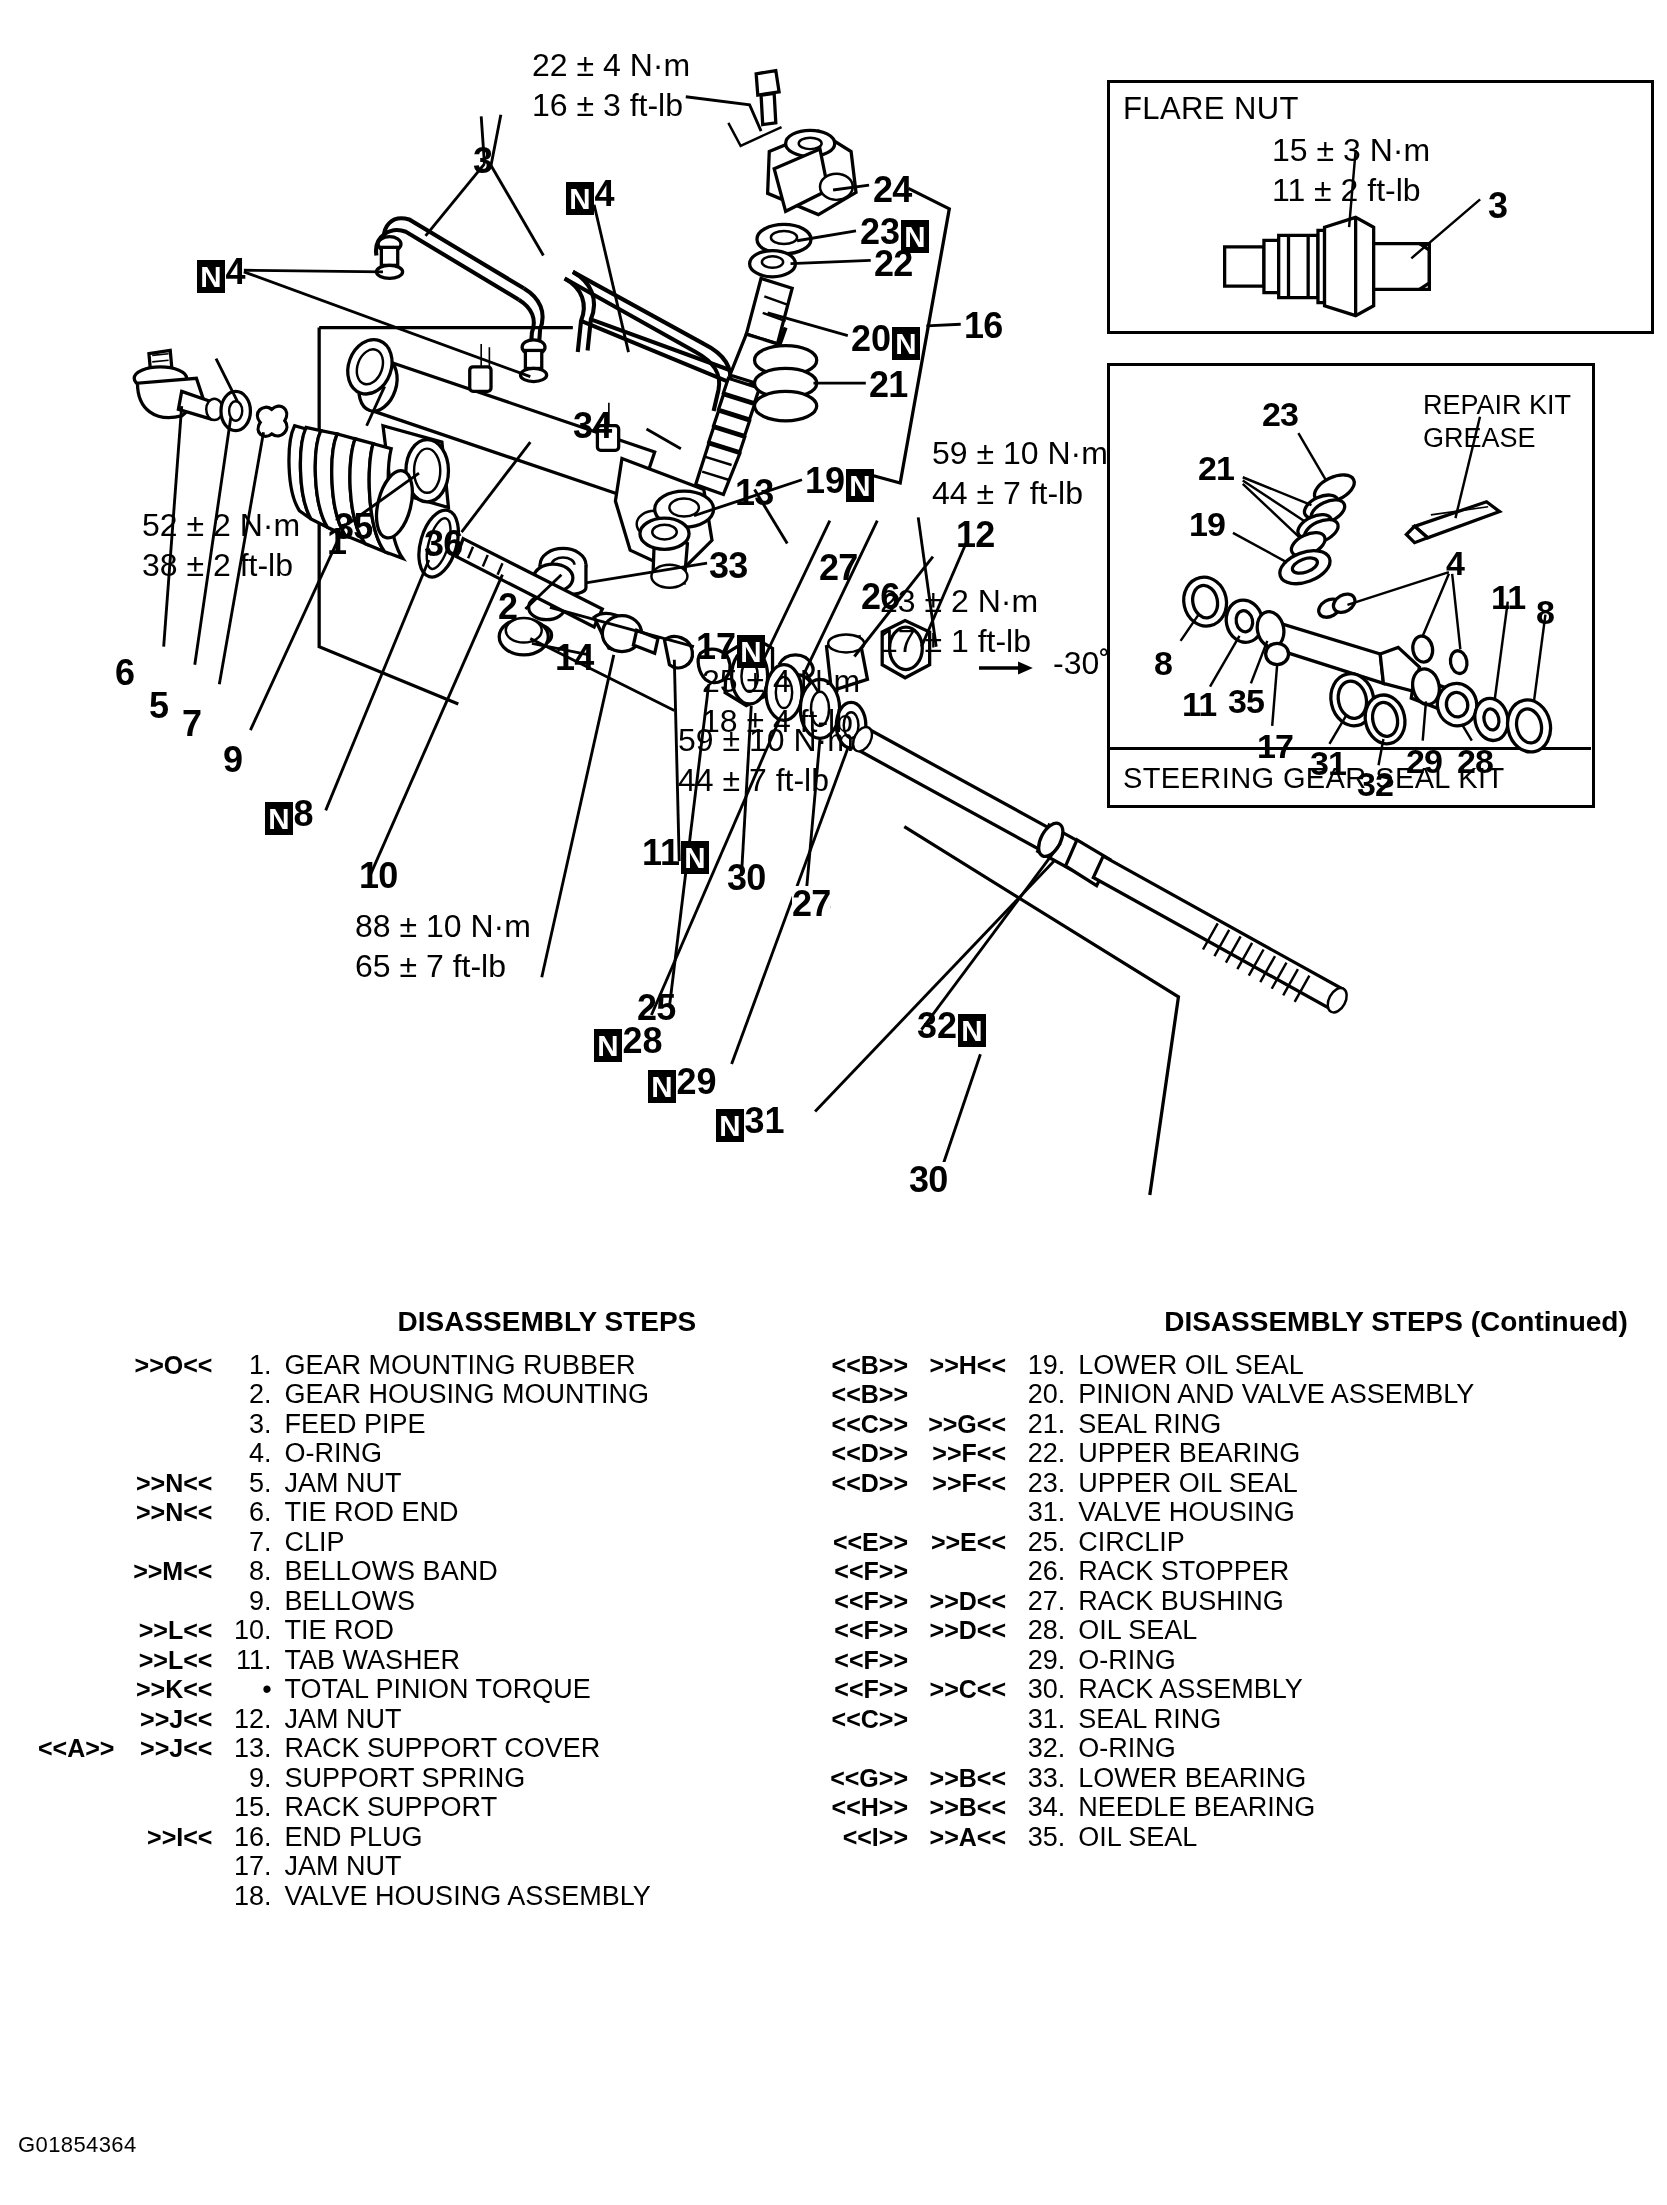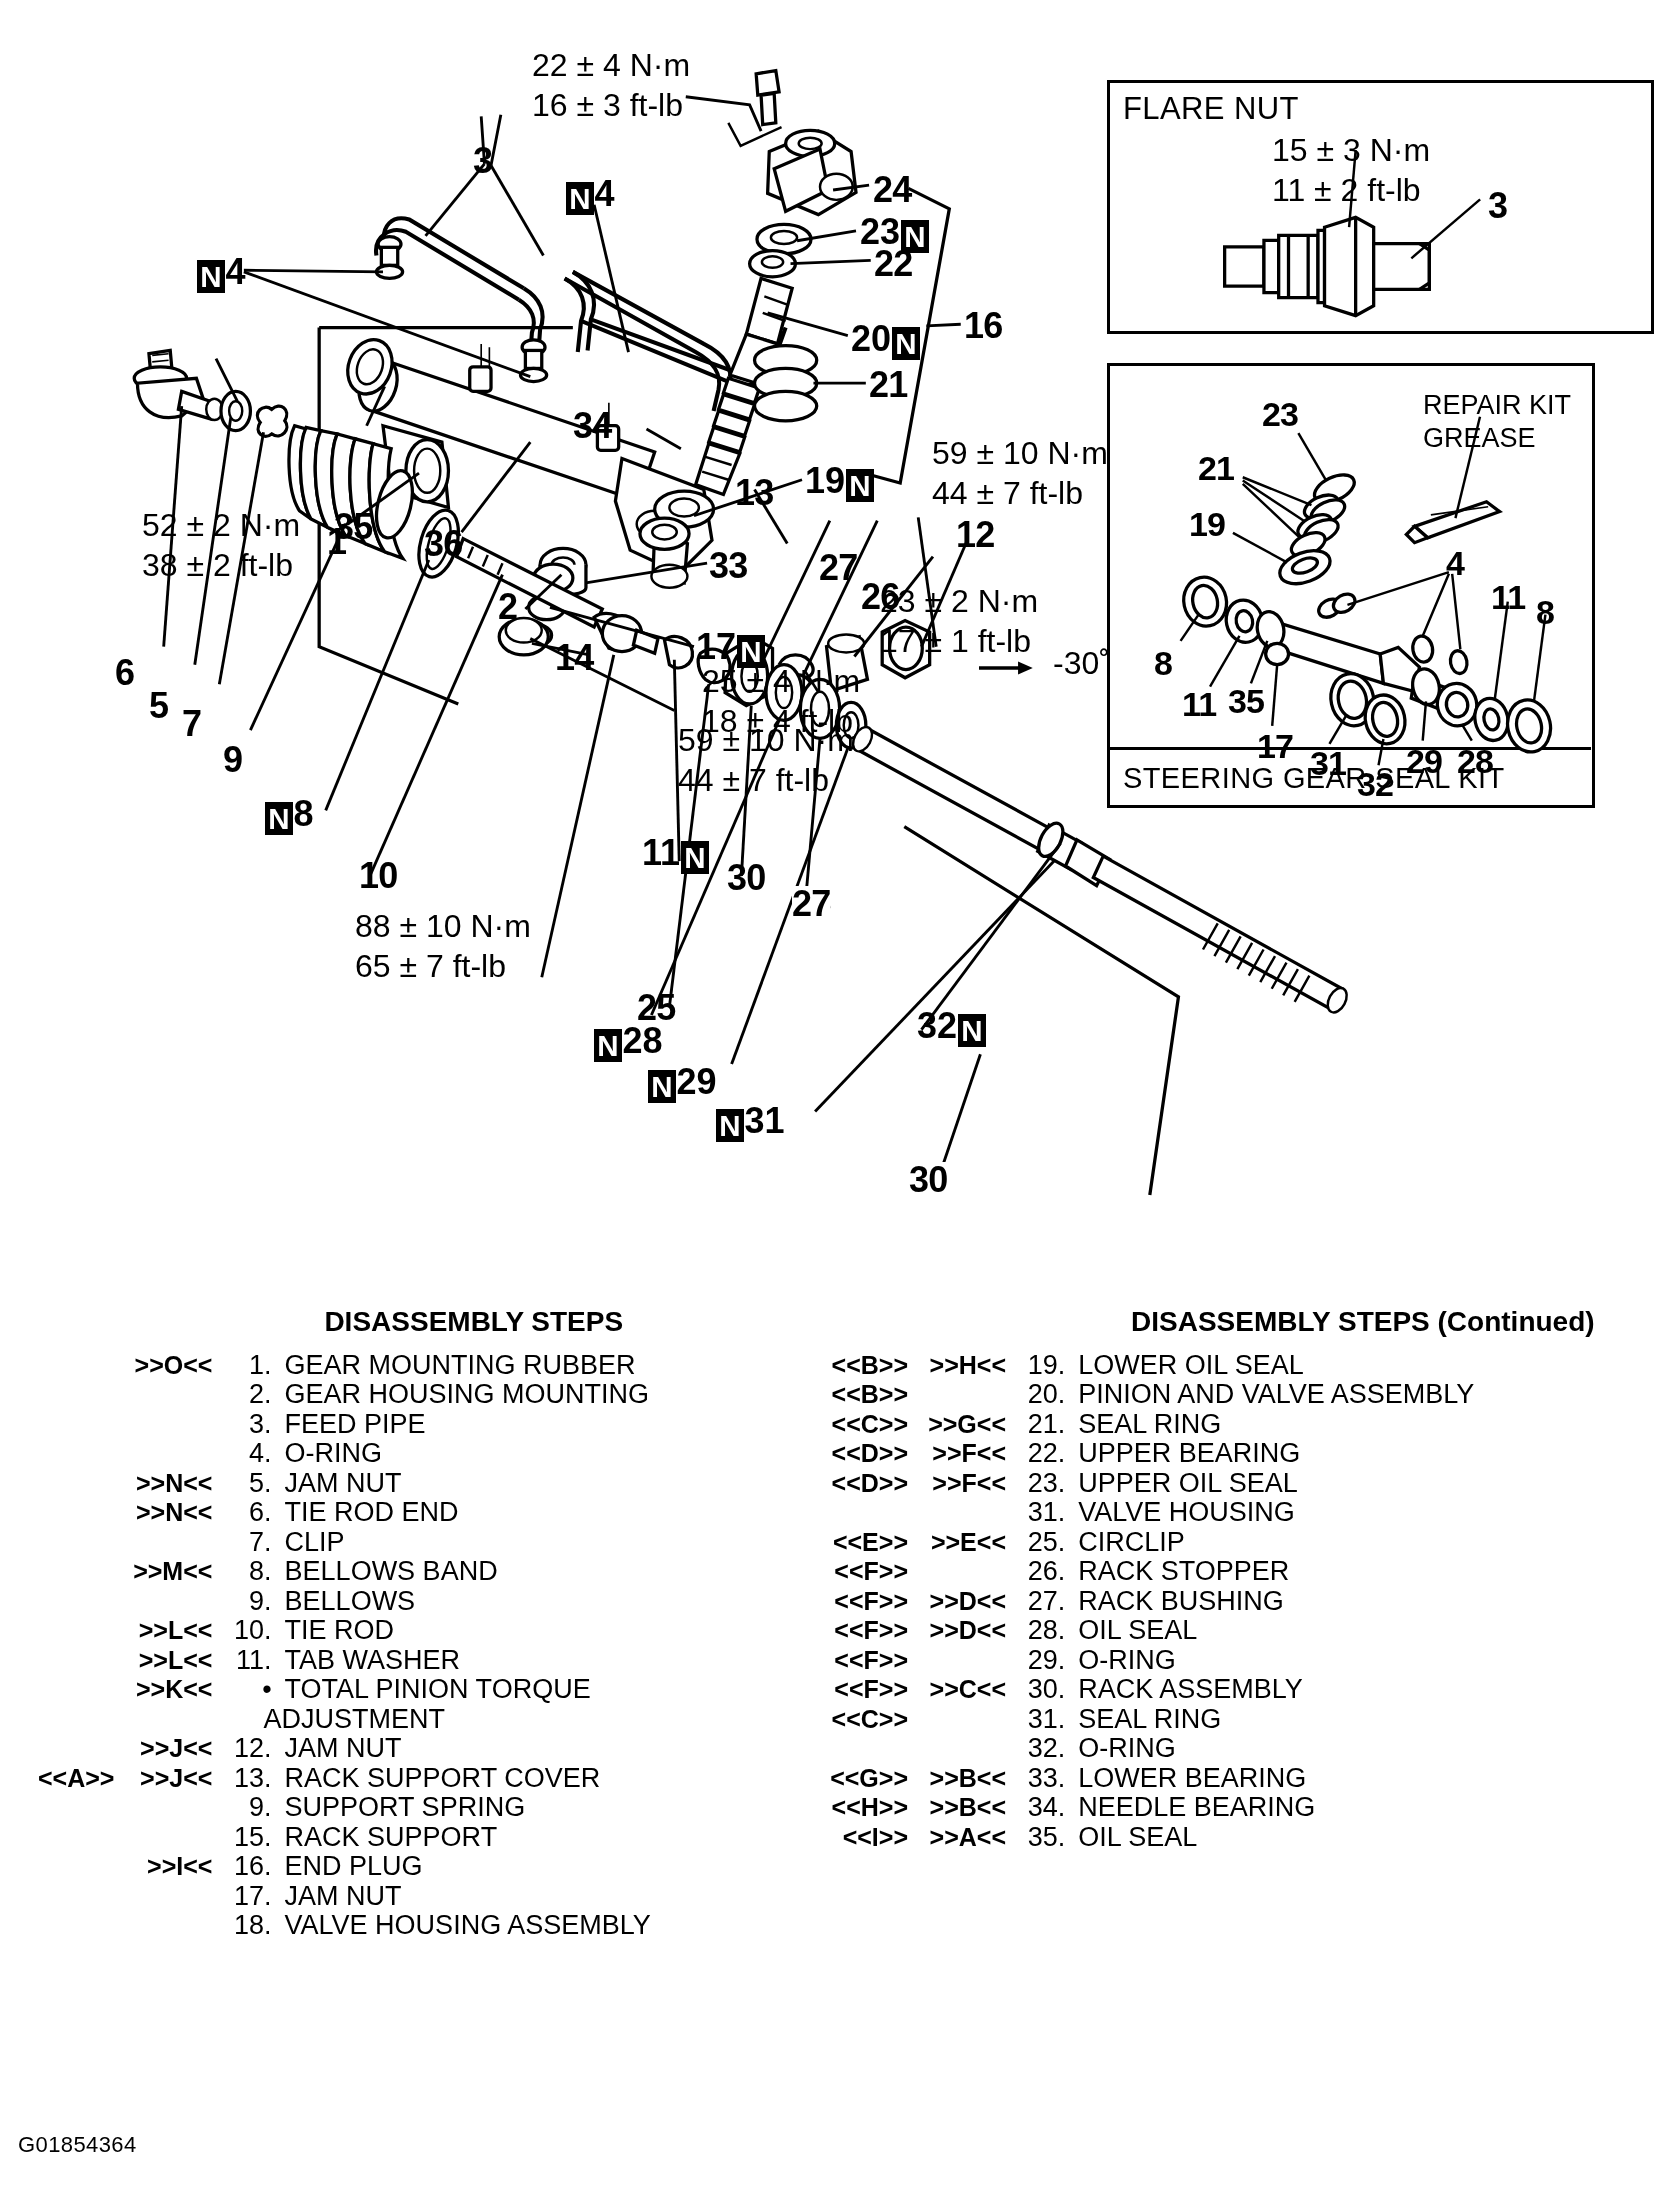--- a/index.html
+++ b/index.html
@@ -23,21 +23,21 @@
 
   
   .box{position:absolute;border:3.3px solid #000;box-sizing:border-box;background:#fff;}
   .box-title{position:absolute;font-size:28px;font-weight:400;white-space:nowrap;
              font-family:"Liberation Sans",sans-serif;letter-spacing:0.4px;}
   .box-divider{position:absolute;height:3.3px;background:#000;}
 
   
   .steps{position:absolute;}
   .steps-head{font-size:28px;font-weight:700;white-space:nowrap;
-              font-family:"Liberation Sans",sans-serif;}
+              font-family:"Liberation Sans",sans-serif;text-align:center;}
   .srow{display:flex;align-items:baseline;height:29.5px;font-size:27px;
         font-family:"Liberation Sans",sans-serif;white-space:nowrap;}
   .c-aa{width:98px;text-align:right;font-weight:700;font-size:25px;}
   .c-bb{width:98px;text-align:right;font-weight:700;font-size:25px;padding-right:8.2px;}
   .c-no{width:51px;text-align:right;padding-right:13px;font-weight:400;}
   .c-nm{font-weight:400;}
   .c-indent{width:247px;}
 
   .footer-code{position:absolute;font-size:22px;font-family:"Liberation Sans",sans-serif;
                font-weight:400;letter-spacing:0.4px;}
@@ -646,24 +646,20 @@
           <span class="c-no">11.</span>
           <span class="c-nm">TAB WASHER</span>
         </div>
         <div class="srow">
           <span class="c-aa"></span>
           <span class="c-bb">&gt;&gt;K&lt;&lt;</span>
           <span class="c-no">•</span>
           <span class="c-nm">TOTAL PINION TORQUE</span>
         </div>
         <div class="srow">
-          <span class="c-indent"></span>
-          <span class="c-nm">ADJUSTMENT</span>
-        </div>
-        <div class="srow">
           <span class="c-aa"></span>
           <span class="c-bb">&gt;&gt;J&lt;&lt;</span>
           <span class="c-no">12.</span>
           <span class="c-nm">JAM NUT</span>
         </div>
         <div class="srow">
           <span class="c-aa">&lt;&lt;A&gt;&gt;</span>
           <span class="c-bb">&gt;&gt;J&lt;&lt;</span>
           <span class="c-no">13.</span>
           <span class="c-nm">RACK SUPPORT COVER</span>

